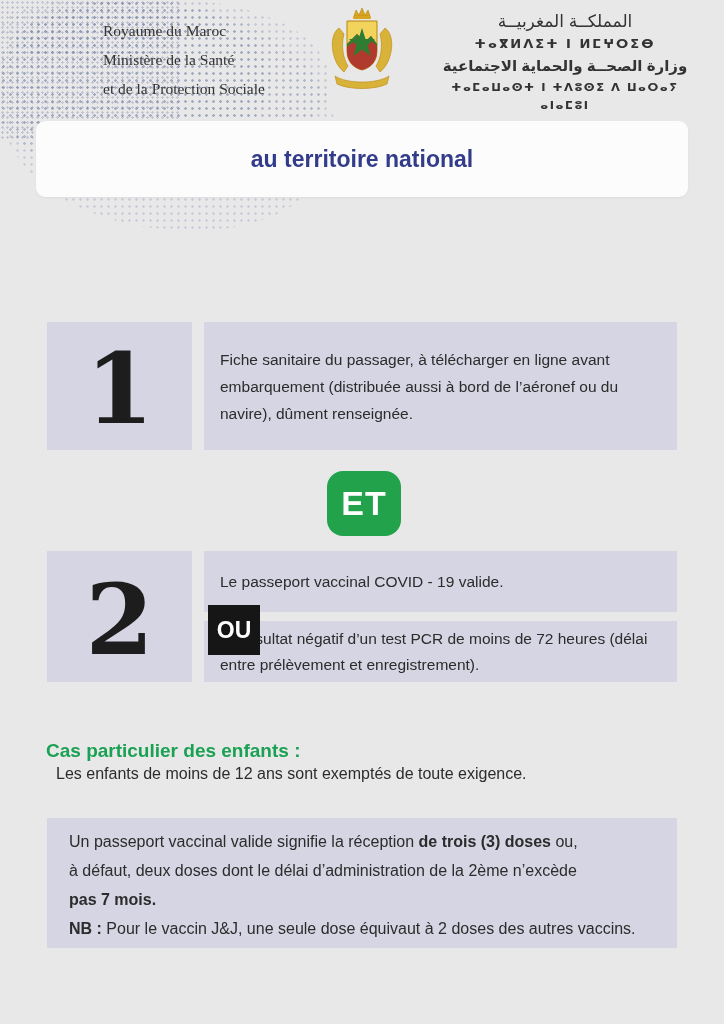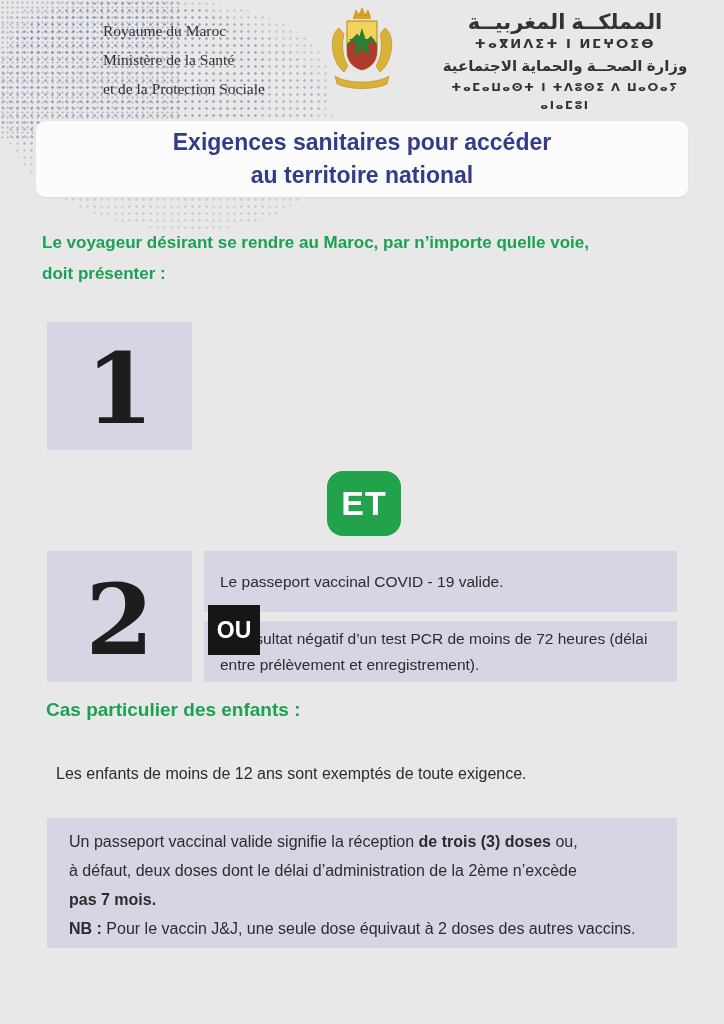--- a/index.html
+++ b/index.html
@@ -23,21 +23,21 @@
   .d4{left:405;top:455;width:180px;height:140px;opacity:.75}
   .d5{left:300;top:420;width:180px;height:60px;border-radius:50%;opacity:.6}
 
   .layer{position:relative;z-index:2}
 
   
   .hdr-left{position:absolute;left:103px;top:16px;width:218px;text-align:left;
     font-family:"Liberation Serif","DejaVu Serif",serif;font-size:15.5px;line-height:29px;color:#333;}
   .emblem{position:absolute;left:327px;top:6px;width:70px;height:86px}
   .hdr-right{position:absolute;left:424px;top:10px;width:282px;text-align:center;color:#333;}
-  .hdr-right .ar1{font-size:21px;font-weight:bold;line-height:24px}
+  .hdr-right .ar1{font-size:17px;font-weight:normal;line-height:24px}
   .hdr-right .tf1{font-size:13px;font-weight:bold;letter-spacing:2px;line-height:20px;font-family:"DejaVu Sans",sans-serif}
   .hdr-right .ar2{font-size:15px;font-weight:bold;line-height:24px}
   .hdr-right .tf2{font-size:11.5px;font-weight:bold;letter-spacing:1.5px;line-height:18px;font-family:"DejaVu Sans",sans-serif}
 
   
   .banner{position:absolute;left:36px;top:121px;width:652px;height:76px;background:var(--bannerbg);
     border-radius:9px;display:flex;flex-direction:column;justify-content:center;align-items:center;
     box-shadow:0 1px 2px rgba(0,0,0,0.05);}
   .banner div{color:var(--navy);font-weight:bold;font-size:23px;line-height:33px;}
 
@@ -57,21 +57,21 @@
   .tb2b{left:204px;top:621px;width:473px;height:61px;line-height:26px}
 
   .et-badge{position:absolute;left:327px;top:471px;width:74px;height:65px;background:var(--etgreen);
     border-radius:16px;display:flex;align-items:center;justify-content:center;z-index:3;}
   .et-badge span{color:#fff;font-weight:bold;font-size:34px;letter-spacing:1px;}
   .ou-badge{position:absolute;left:183px;top:605px;width:52px;height:50px;background:var(--oublack);
     display:flex;align-items:center;justify-content:center;z-index:3;margin-left:25px;}
   .ou-badge span{color:#fff;font-weight:bold;font-size:23px;}
 
   
-  .children-heading{position:absolute;left:46px;top:699px;color:var(--green);font-weight:bold;font-size:19px;}
+  .children-heading{position:absolute;left:46px;top:740px;color:var(--green);font-weight:bold;font-size:19px;}
   .children-text{position:absolute;left:56px;top:765px;color:var(--ink);font-size:16px;}
 
   
   .notebox{position:absolute;left:47px;top:818px;width:630px;height:130px;background:var(--lavender);
     padding:9px 0 0 22px;color:var(--ink);font-size:16px;}
   .notebox div{line-height:29px;white-space:nowrap;}
 </style>
 </head>
 <body>
 
@@ -108,31 +108,29 @@
   </div>
 
   <div class="hdr-right layer">
     <div class="ar1" dir="rtl">المملكــة المغربيــة</div>
     <div class="tf1">ⵜⴰⴳⵍⴷⵉⵜ ⵏ ⵍⵎⵖⵔⵉⴱ</div>
     <div class="ar2" dir="rtl">وزارة الصحــة والحماية الاجتماعية</div>
     <div class="tf2">ⵜⴰⵎⴰⵡⴰⵙⵜ ⵏ ⵜⴷⵓⵙⵉ ⴷ ⵡⴰⵔⴰⵢ ⴰⵏⴰⵎⵓⵏ</div>
   </div>
 
   <div class="banner layer">
-    <div>Exigences sanitaires pour accéder</div>
     <div>au territoire national</div>
   </div>
 
-  <div class="intro layer">
-    <div>Le voyageur désirant se rendre au Maroc, par n’importe quelle voie,</div>
-    <div>doit présenter :</div>
-  </div>
 
   <div class="numbox nb1 layer">
     <span>1</span>
+  </div>
+  <div class="txtbox tb1 layer">
+    <div>Fiche sanitaire du passager, à télécharger en ligne avant embarquement (distribuée aussi à bord de l’aéronef ou du navire), dûment renseignée.</div>
   </div>
 
   <div class="et-badge">
     <span>ET</span>
   </div>
 
   <div class="numbox nb2 layer">
     <span>2</span>
   </div>
   <div class="ou-badge">

